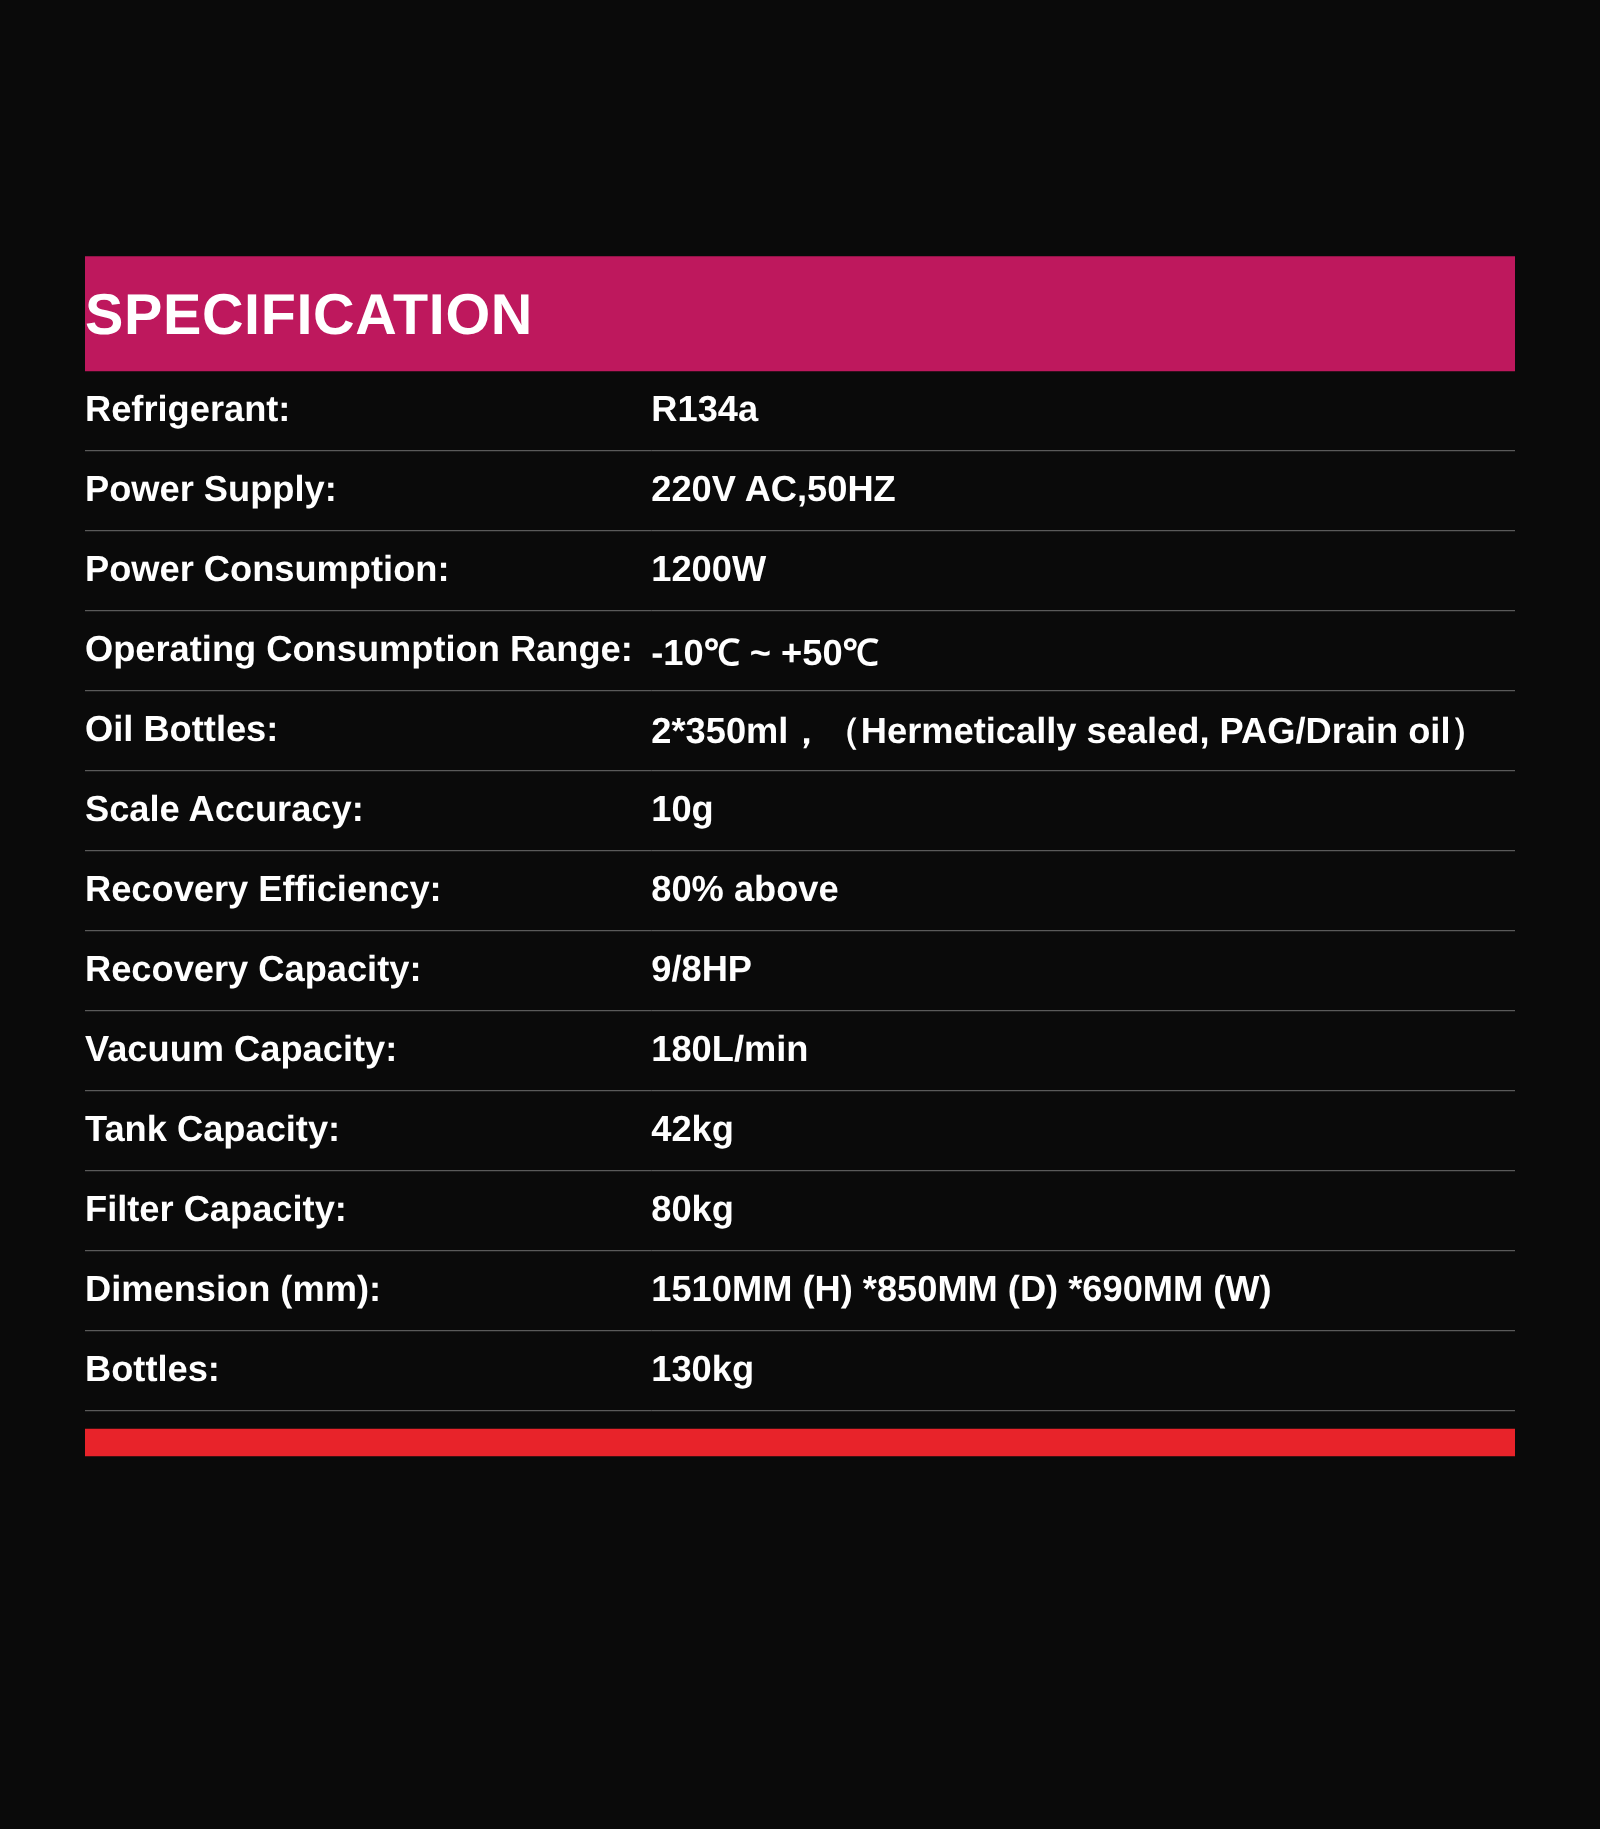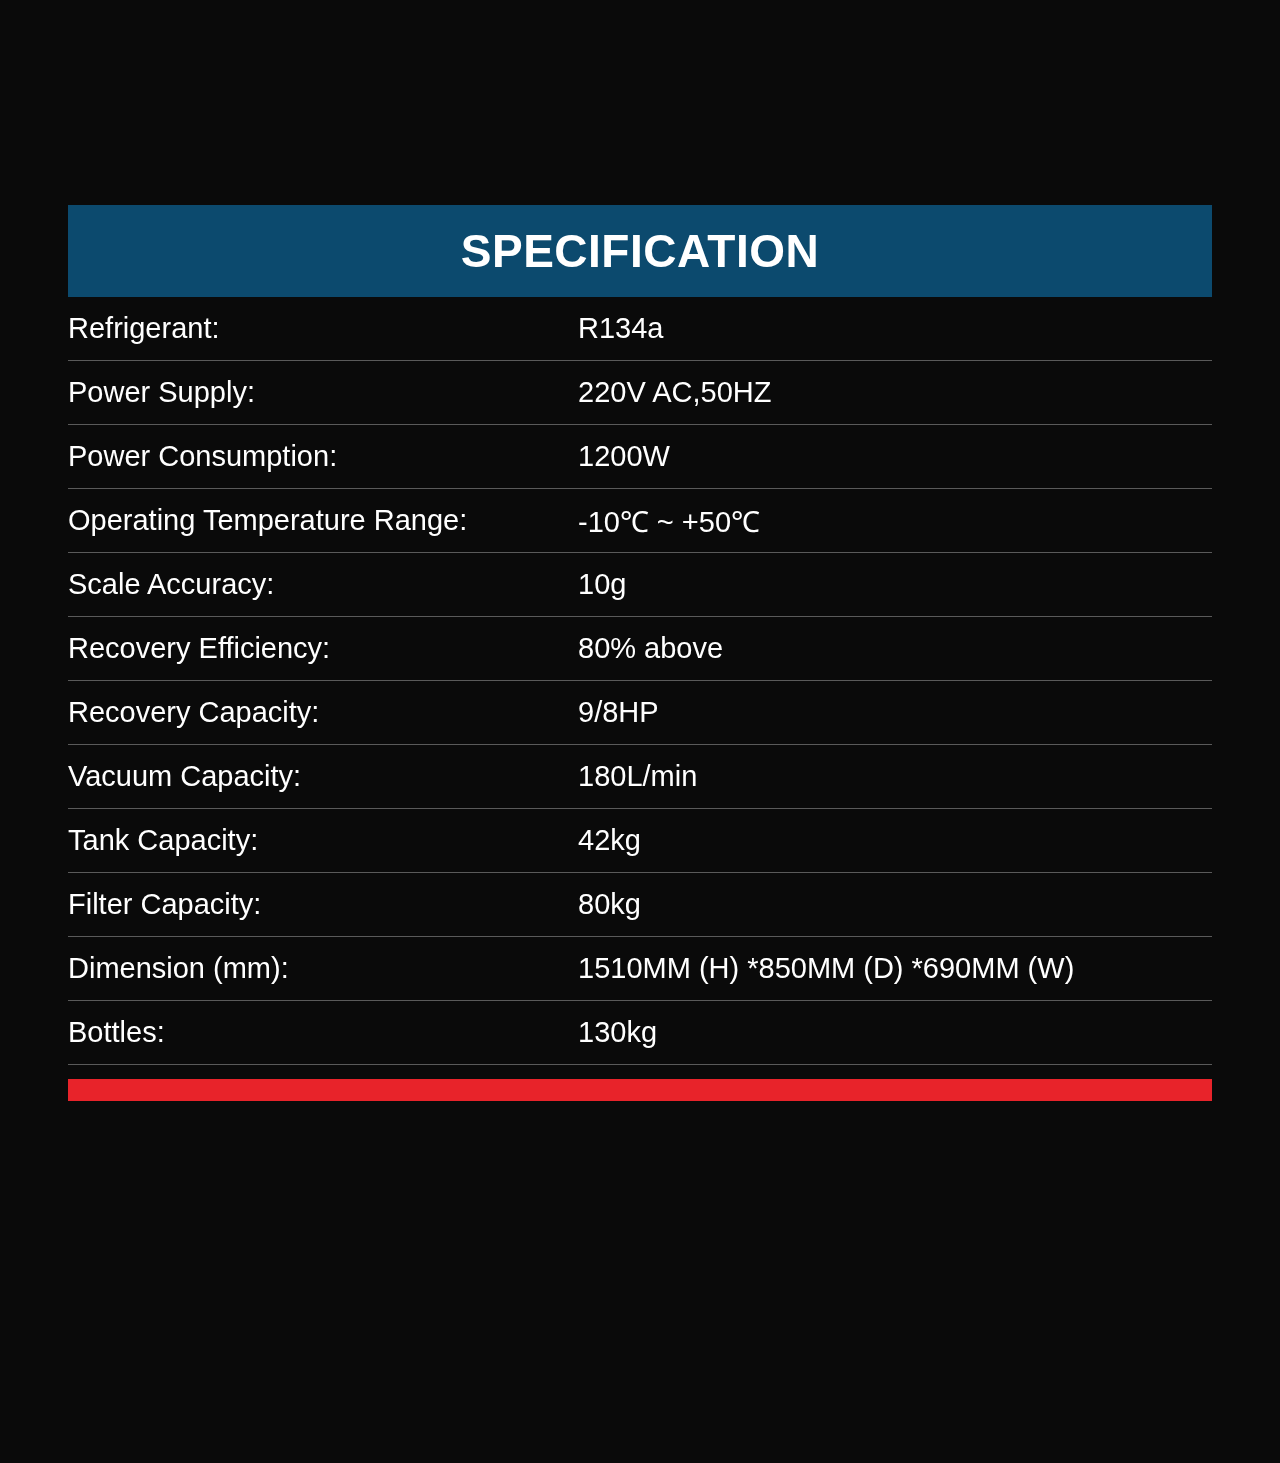--- a/index.html
+++ b/index.html
@@ -14,45 +14,44 @@
     color: #ffffff;
     overflow: hidden;
   }
   .sheet {
     position: absolute;
     left: 68px;
     top: 205px;
     width: 1144px;
   }
   .spec-header {
-    background: #0c4a6e;
+    background: #be185d;
     height: 92px;
     display: flex;
     align-items: center;
-    justify-content: center;
   }
   .spec-header-title {
     font-size: 46px;
     font-weight: bold;
     letter-spacing: 0.5px;
     color: #ffffff;
   }
   .spec-table {
     width: 100%;
     border-collapse: collapse;
   }
   .spec-row {
     border-bottom: 1px solid #5a5a5a;
   }
   .spec-row td {
     padding: 0;
     height: 63px;
     vertical-align: middle;
     font-size: 29px;
-    font-weight: 400;
+    font-weight: 700;
     color: #ffffff;
     white-space: nowrap;
   }
   .spec-label {
     text-align: left;
     padding-left: 4px;
   }
   .spec-value {
     padding-right: 4px;
   }
@@ -79,22 +78,26 @@
       </tr>
       <tr class="spec-row">
         <td class="spec-label">Power Supply:</td>
         <td class="spec-value">220V AC,50HZ</td>
       </tr>
       <tr class="spec-row">
         <td class="spec-label">Power Consumption:</td>
         <td class="spec-value">1200W</td>
       </tr>
       <tr class="spec-row">
-        <td class="spec-label">Operating Temperature Range:</td>
+        <td class="spec-label">Operating Consumption Range:</td>
         <td class="spec-value">-10℃ ~ +50℃</td>
+      </tr>
+      <tr class="spec-row">
+        <td class="spec-label">Oil Bottles:</td>
+        <td class="spec-value">2*350ml，（Hermetically sealed, PAG/Drain oil）</td>
       </tr>
       <tr class="spec-row">
         <td class="spec-label">Scale Accuracy:</td>
         <td class="spec-value">10g</td>
       </tr>
       <tr class="spec-row">
         <td class="spec-label">Recovery Efficiency:</td>
         <td class="spec-value">80% above</td>
       </tr>
       <tr class="spec-row">

